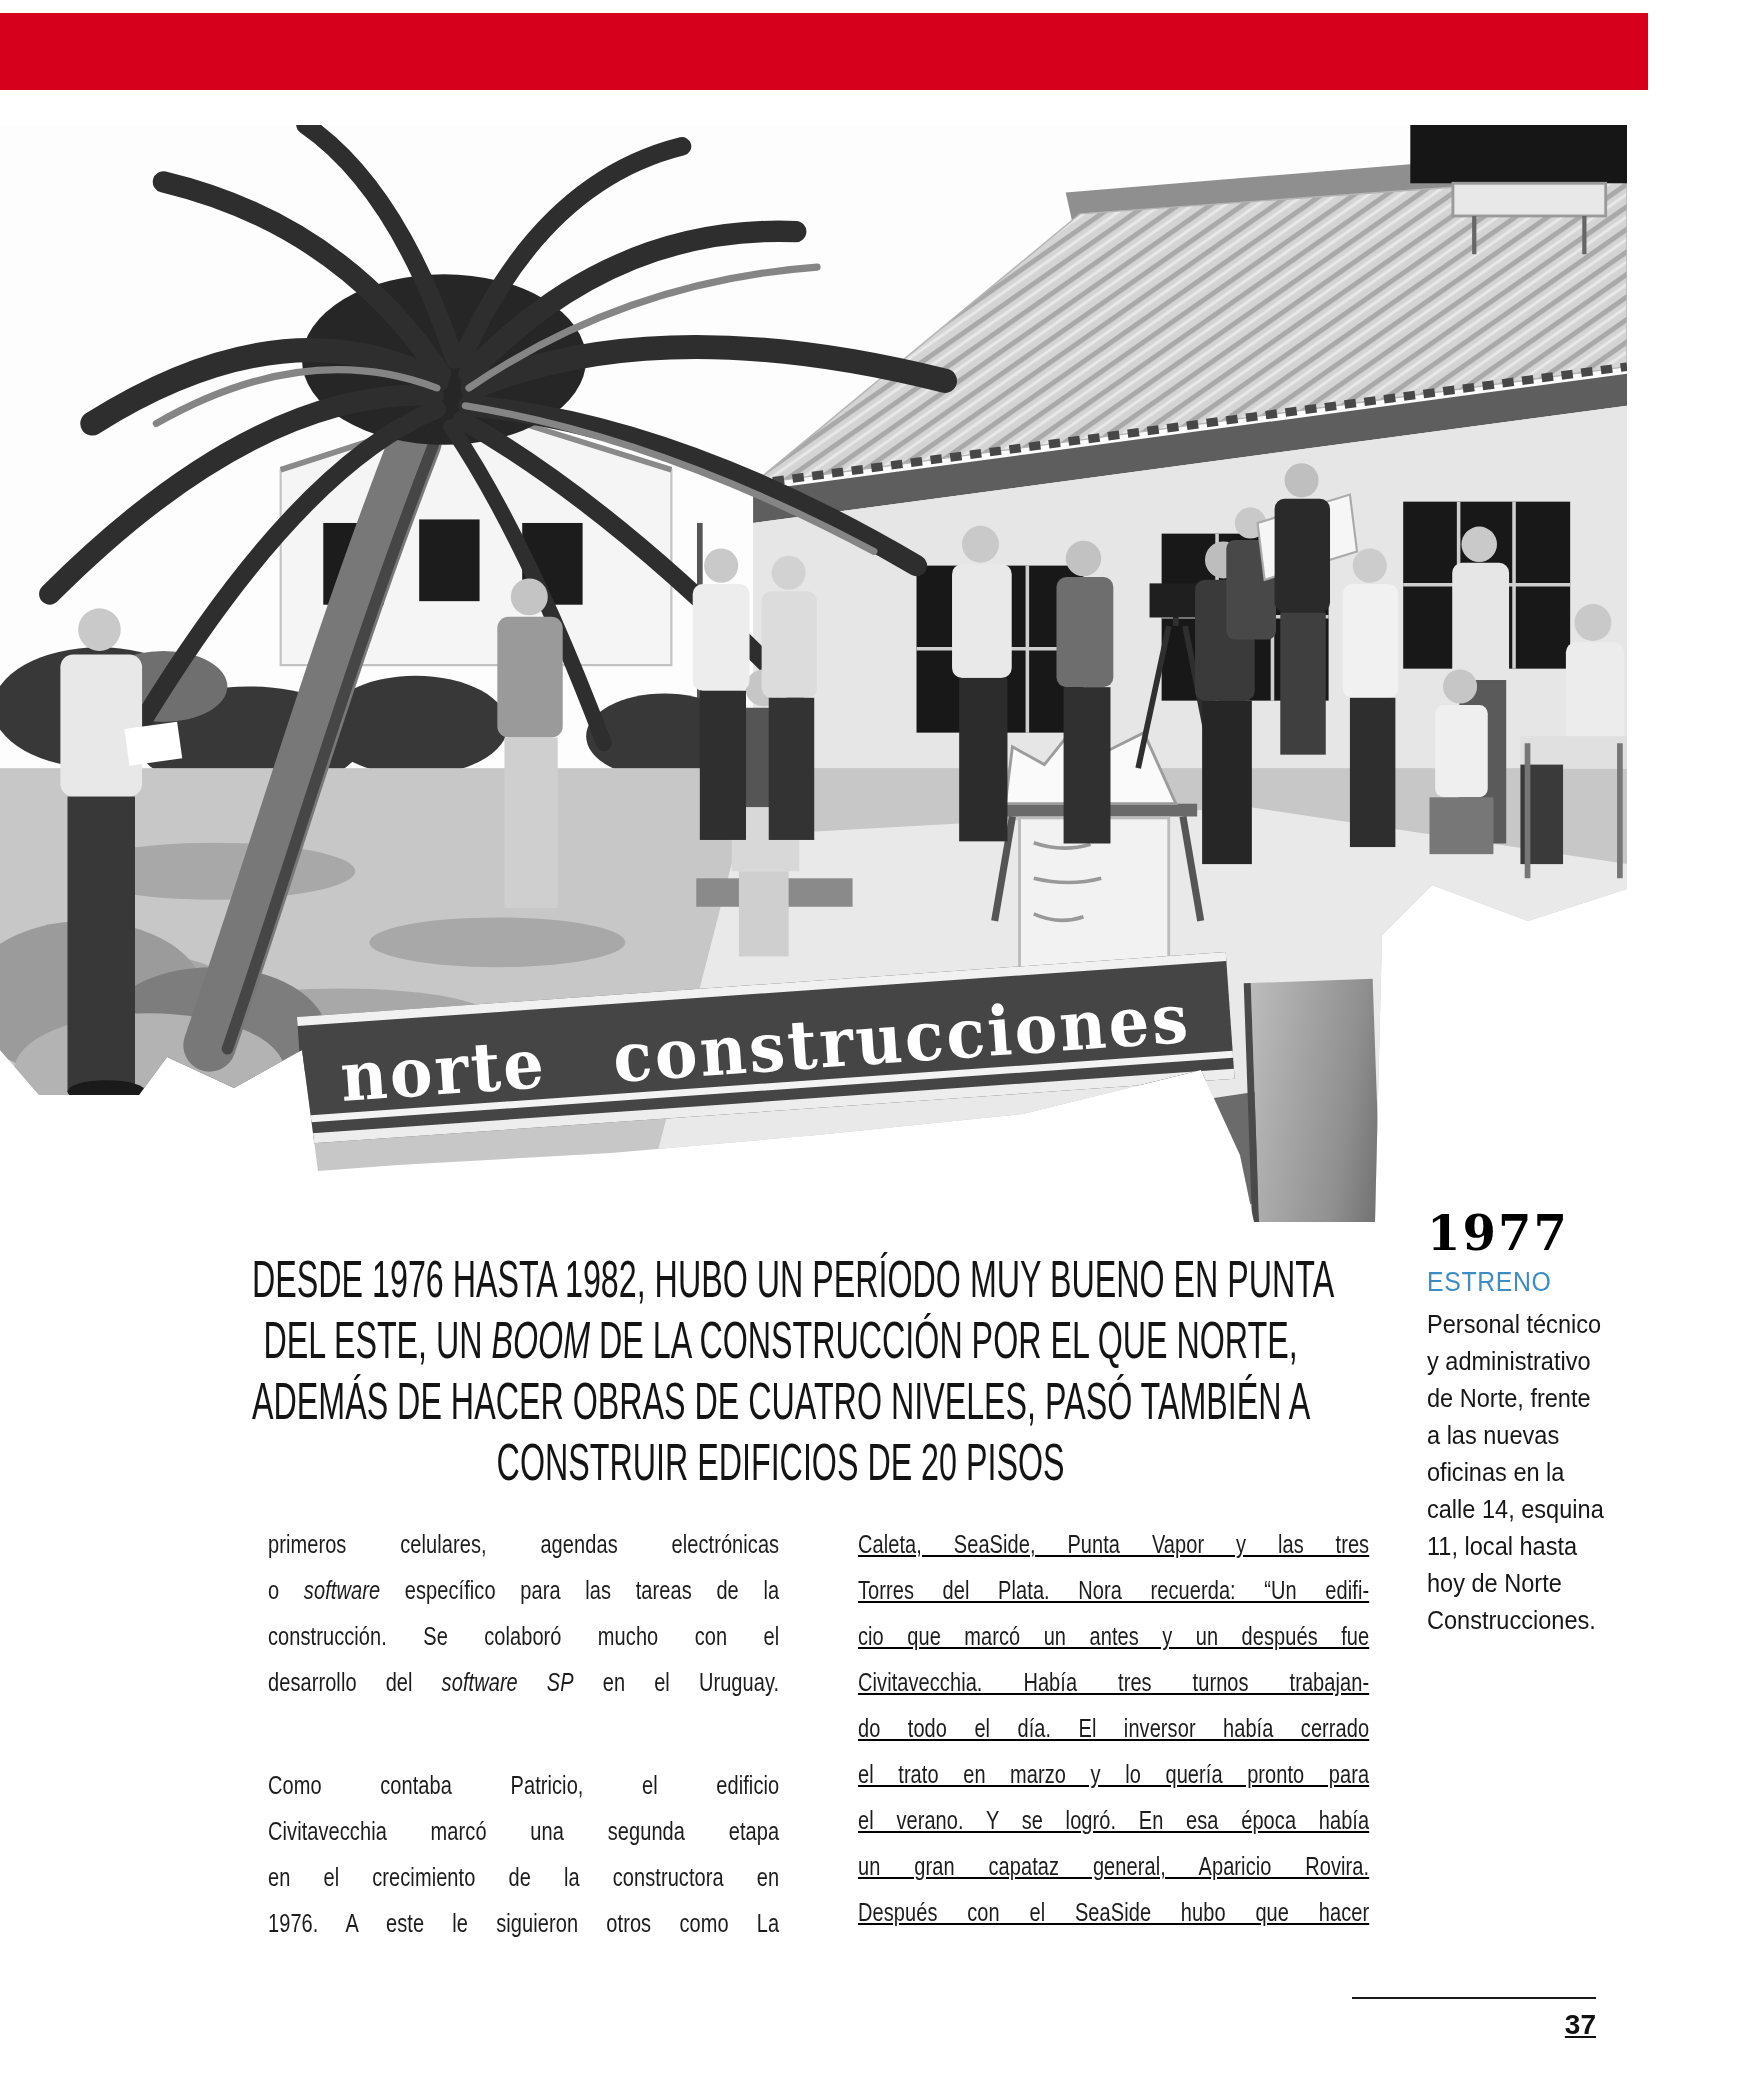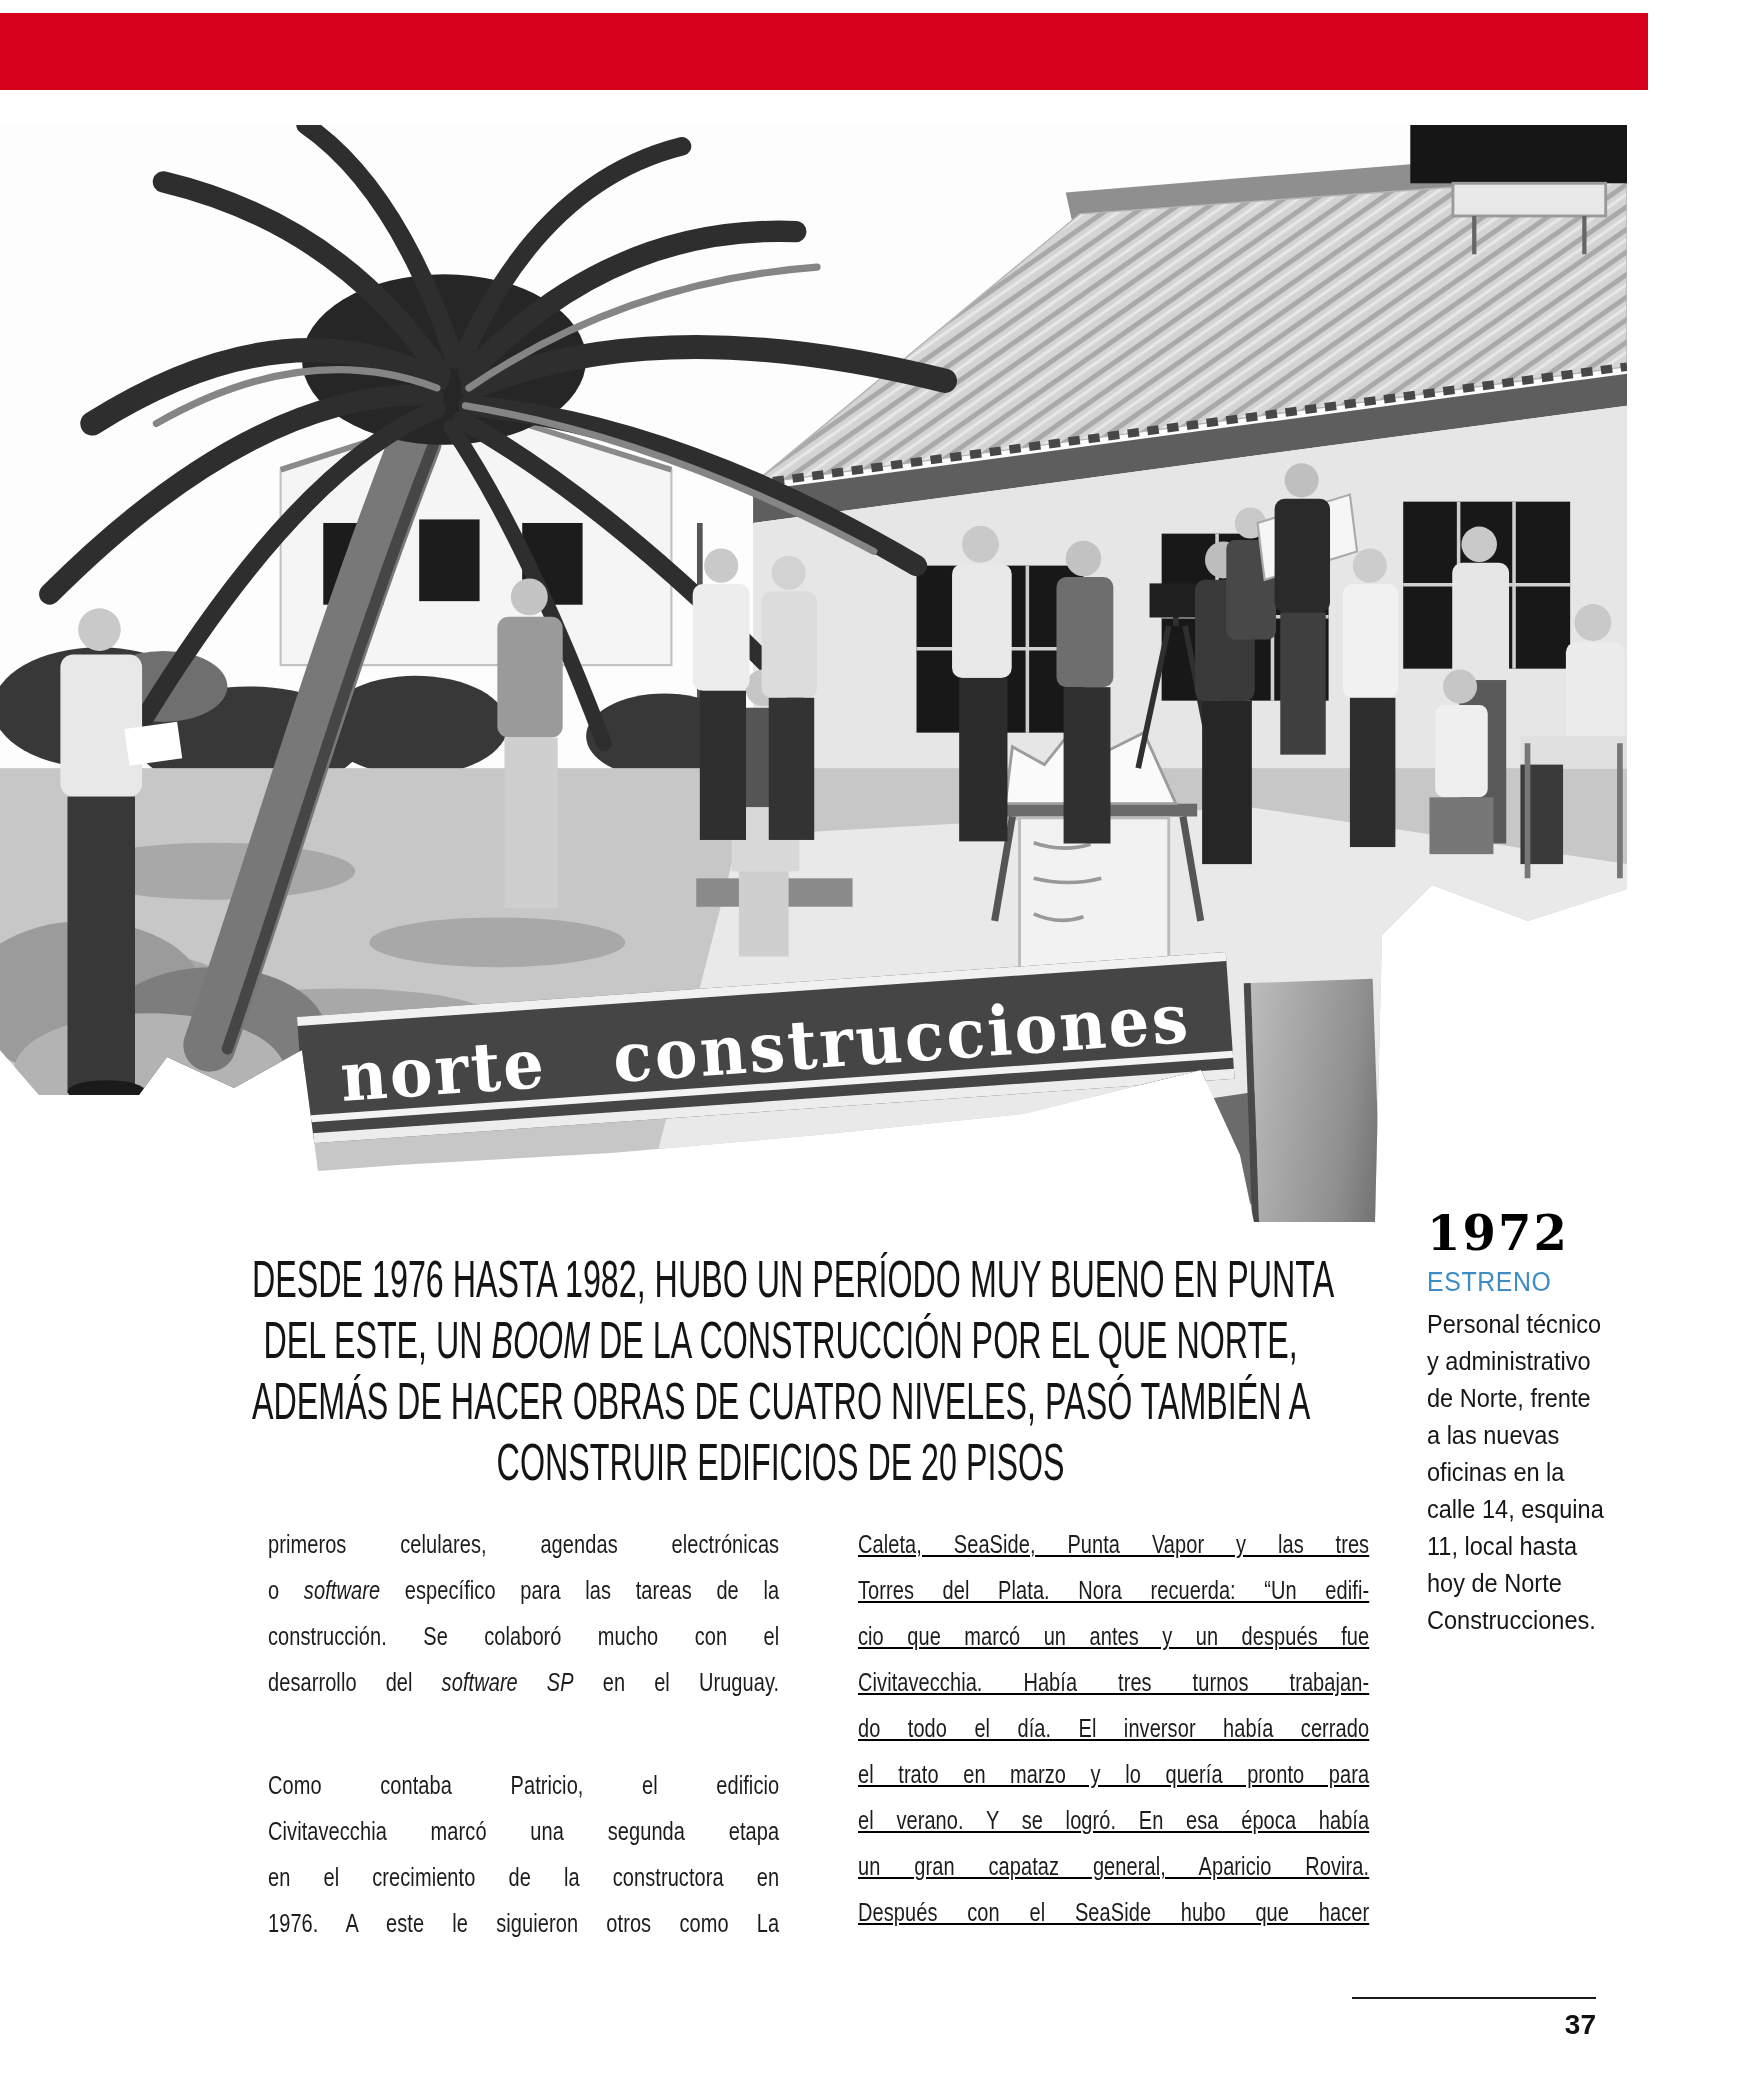--- a/index.html
+++ b/index.html
@@ -55,21 +55,21 @@
     line-height:50px;color:#000;letter-spacing:2.1px;}
   .sb-scale{transform:scaleX(.92);transform-origin:0 0;width:313px;}
   .sb-tag{margin-top:8.5px;font-size:27px;line-height:31px;color:var(--blue);
     letter-spacing:0.7px;font-weight:400;}
   .sb-cap{margin-top:8.5px;}
   .cap-line{font-size:25.6px;line-height:37px;color:#161616;}
 
   
   #footer-rule{left:1352px;top:1997px;width:244px;height:2.1px;background:#1a1a1a;}
   #page-number{left:1352px;top:2008px;width:244px;text-align:right;
-    font-size:28px;line-height:33px;font-weight:700;color:#111;}
+    font-size:28px;line-height:33px;font-weight:700;color:#111;text-decoration:underline;}
 </style>
 </head>
 <body>
 
 <div class="abs" id="accent-bar"></div>
 
 <div class="abs" id="photo">
   <svg viewBox="0 0 2290 1545" preserveAspectRatio="none">
     <defs>
       <pattern id="corr" width="26" height="26" patternUnits="userSpaceOnUse" patternTransform="rotate(55)">
@@ -291,21 +291,21 @@
     <div class="bline">Civitavecchia. Había tres turnos trabajan-</div>
     <div class="bline">do todo el día. El inversor había cerrado</div>
     <div class="bline">el trato en marzo y lo quería pronto para</div>
     <div class="bline">el verano. Y se logró. En esa época había</div>
     <div class="bline">un gran capataz general, Aparicio Rovira.</div>
     <div class="bline">Después con el SeaSide hubo que hacer</div>
   </div>
 </div>
 
 <div class="abs" id="sidebar">
-  <div class="sb-year">1972</div>
+  <div class="sb-year">1977</div>
   <div class="sb-scale">
     <div class="sb-tag">ESTRENO</div>
     <div class="sb-cap">
       <div class="cap-line">Personal técnico</div>
       <div class="cap-line">y administrativo</div>
       <div class="cap-line">de Norte, frente</div>
       <div class="cap-line">a las nuevas</div>
       <div class="cap-line">oficinas en la</div>
       <div class="cap-line">calle 14, esquina</div>
       <div class="cap-line">11, local hasta</div>

